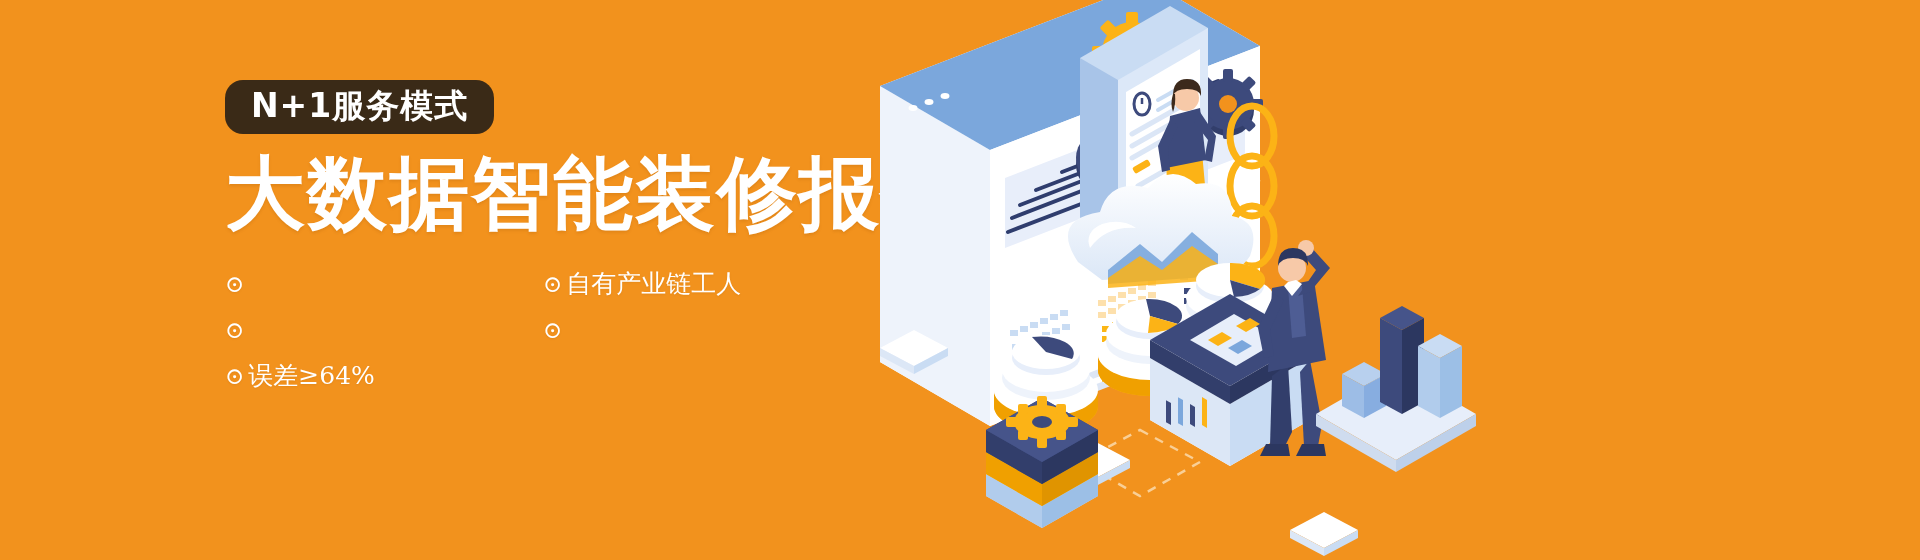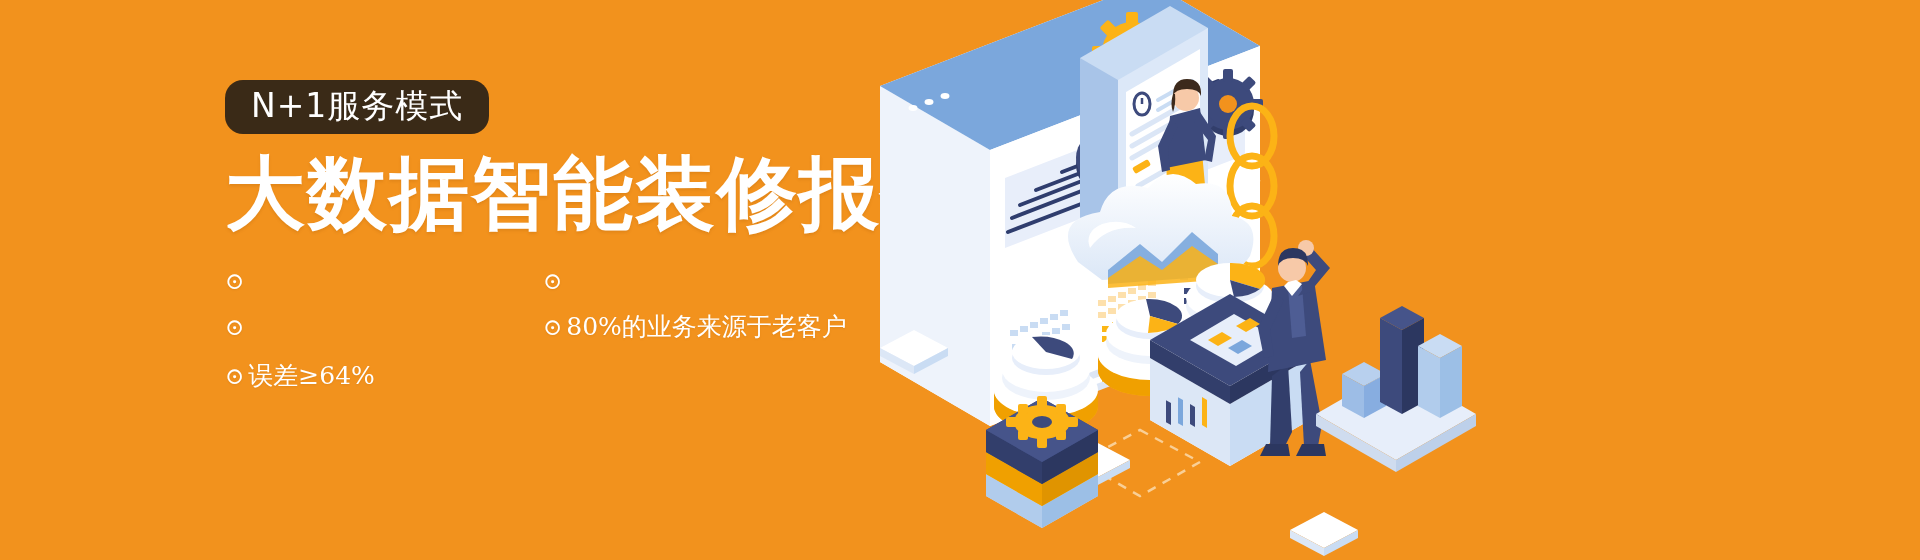--- a/index.html
+++ b/index.html
@@ -22,21 +22,21 @@
     width:720px;
   }
   .badge {
     display:inline-block;
     background:#3a2a17;
     color:#ffffff;
     border-radius:18px;
     padding:9px 26px 12px 26px;
     font-size:33px;
     line-height:1;
-    font-weight:400;
+    font-weight:700;
     letter-spacing:1px;
     font-family:"DejaVu Sans","Liberation Sans",sans-serif;
   }
   .headline {
     margin-top:18px;
     color:#ffffff;
     font-size:80px;
     font-weight:700;
     line-height:1.05;
     letter-spacing:2px;
@@ -95,24 +95,24 @@
       </div>
       <div class="bullet b2">
         <span class="dot">⊙</span>
       </div>
       <div class="bullet b3">
         <span class="dot">⊙</span>
         <span>误差≥64%</span>
       </div>
       <div class="bullet b4">
         <span class="dot">⊙</span>
+        <span>自有产业链工人</span>
       </div>
       <div class="bullet b5">
         <span class="dot">⊙</span>
-        <span>80%的业务来源于老客户</span>
       </div>
     </div>
   </div>
 
   <div class="art">
     <svg width="1080" height="560" viewBox="0 0 1080 560" xmlns="http://www.w3.org/2000/svg">
       <defs>
         <linearGradient id="cloudG" x1="0" y1="0" x2="0" y2="1">
           <stop offset="0%" stop-color="#ffffff"></stop>
           <stop offset="100%" stop-color="#dbe7f7"></stop>

